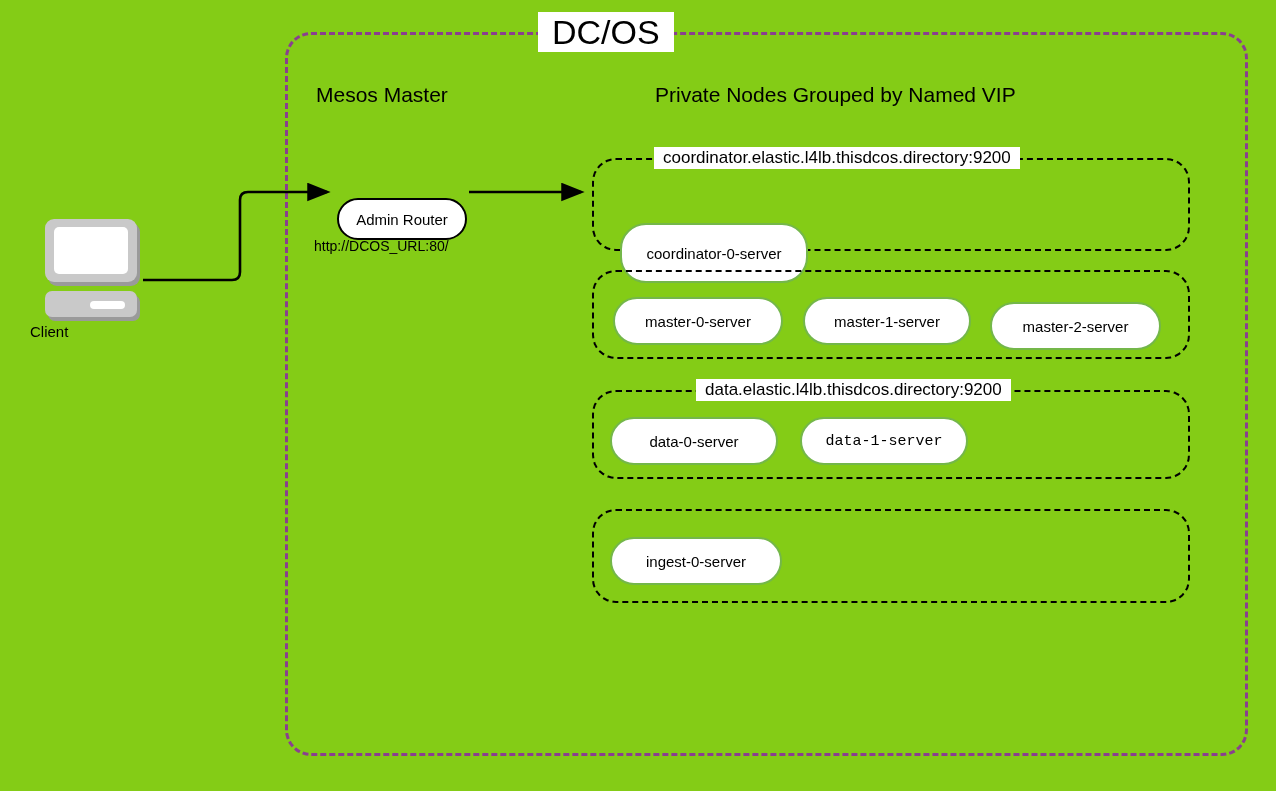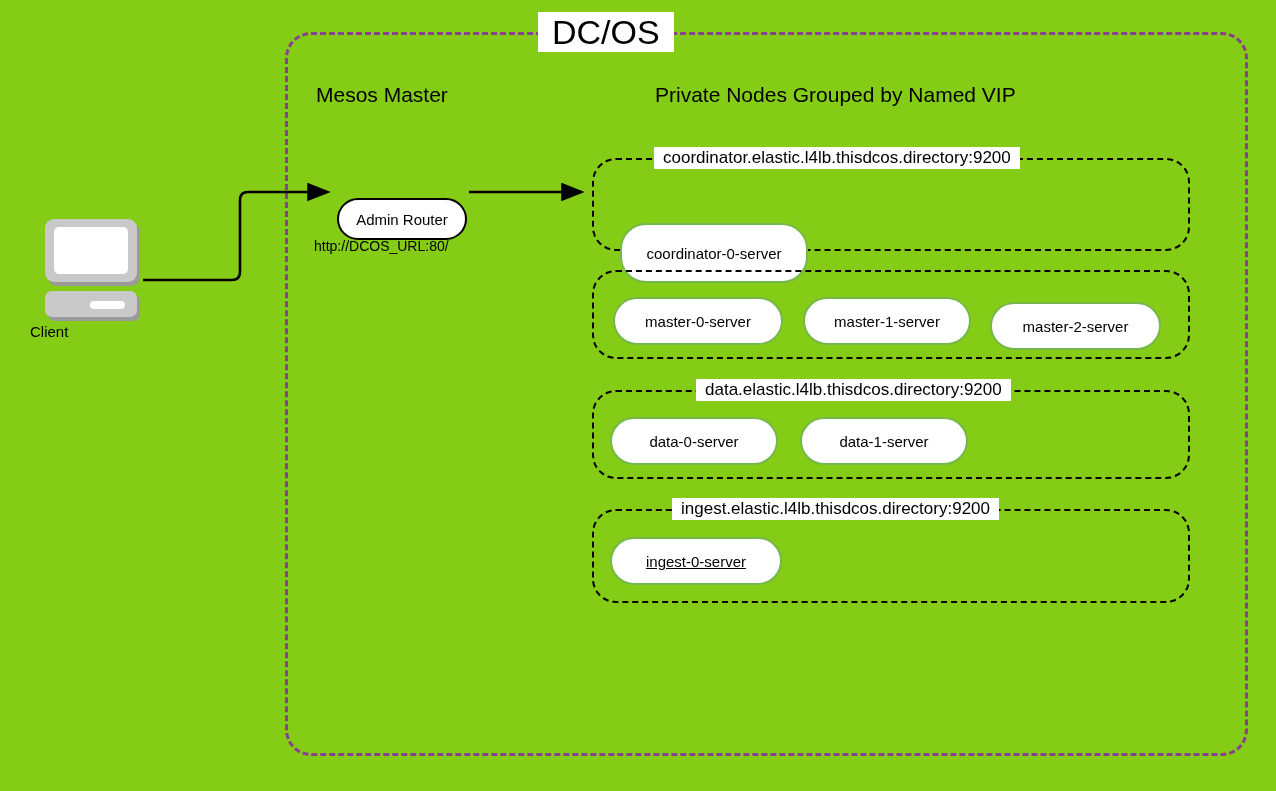--- a/index.html
+++ b/index.html
@@ -228,24 +228,23 @@
         <div class="node-row">
           <div class="node" style="left: 19px; top: 25px; width: 170px; height: 48px; border-color: rgb(116, 183, 74);">master-0-server</div>
           <div class="node" style="left: 209px; top: 25px; width: 168px; height: 48px; border-color: rgb(116, 183, 74);">master-1-server</div>
           <div class="node" style="left: 396px; top: 30px; width: 171px; height: 48px; border-color: rgb(116, 183, 74);">master-2-server</div>
         </div>
       </div>
       <div class="vip-group" style="top: 390px; height: 89px;">
         <div class="vip-label" style="left: 102px;">data.elastic.l4lb.thisdcos.directory:9200</div>
         <div class="node-row">
           <div class="node" style="left: 16px; top: 25px; width: 168px; height: 48px; border-color: rgb(116, 183, 74);">data-0-server</div>
-          <div class="node" style="left: 206px; top: 25px; width: 168px; height: 48px; border-color: rgb(116, 183, 74);">data-1-server</div>
+          <div class="node" style="left: 206px; top: 25px; width: 168px; height: 48px; border-color: rgb(116, 183, 74); font-family: Liberation Mono, monospace;">data-1-server</div>
         </div>
       </div>
       <div class="vip-group" style="top: 509px; height: 94px;">
-        <div class="vip-label" style="left: 78px;">ingest.elastic.l4lb.thisdcos.directory:9200</div>
-        <div class="node-row">
-          <div class="node" style="left: 16px; top: 26px; width: 172px; height: 48px; border-color: rgb(116, 183, 74); text-decoration: underline;">ingest-0-server</div>
+        <div class="node-row">
+          <div class="node" style="left: 16px; top: 26px; width: 172px; height: 48px; border-color: rgb(116, 183, 74);">ingest-0-server</div>
         </div>
       </div>
     </div>
 
 </div>
 
 </body></html>

